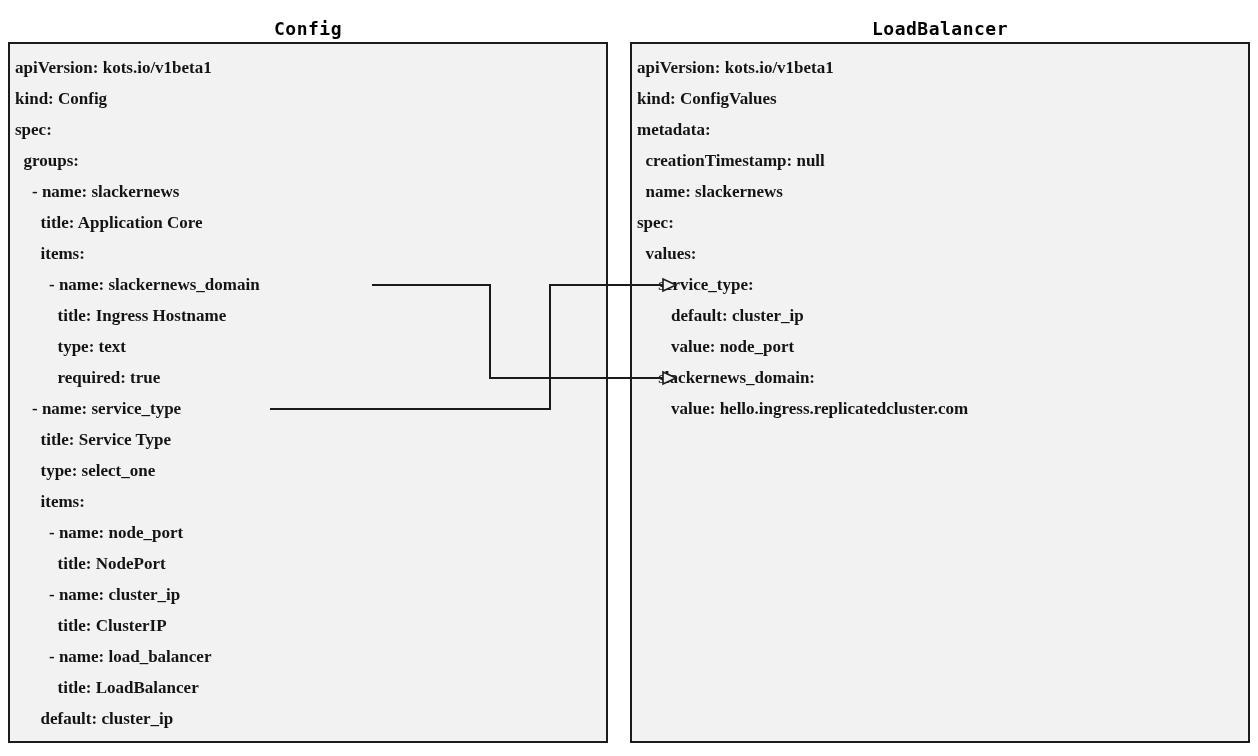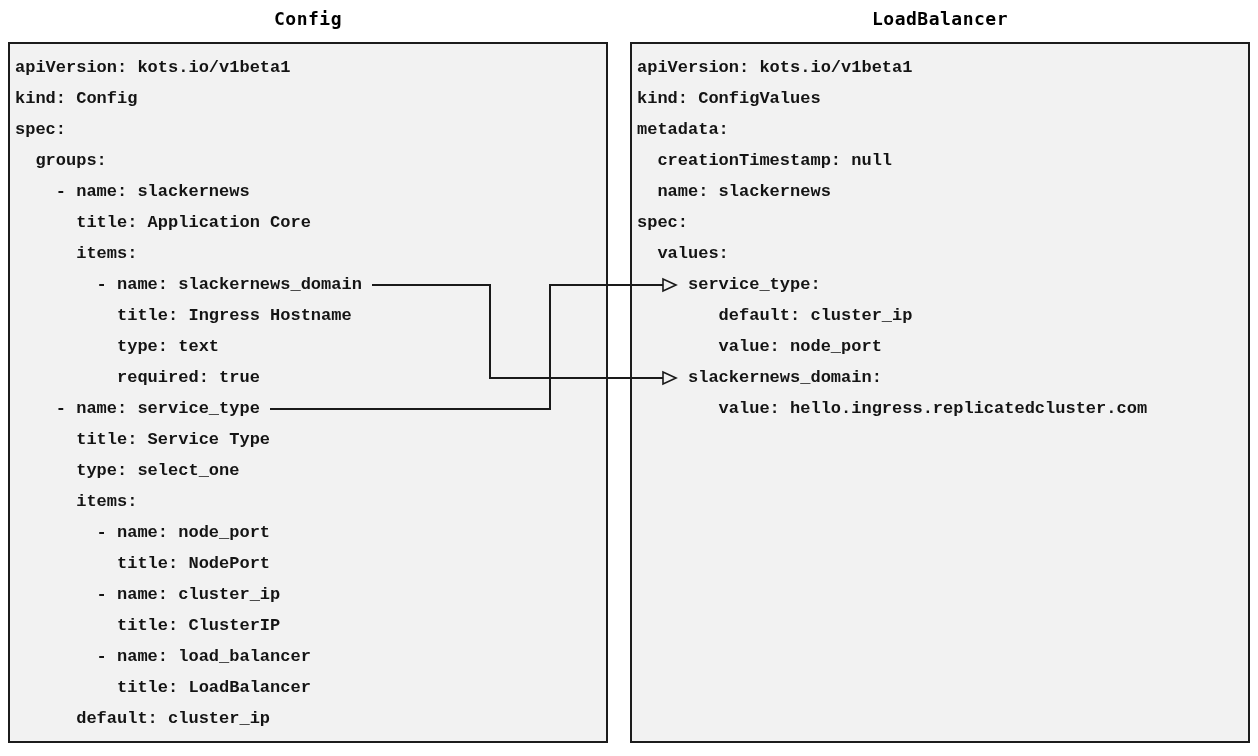--- a/index.html
+++ b/index.html
@@ -10,35 +10,35 @@
     --arrow:#1a1a1a;
   }
   *{margin:0;padding:0;box-sizing:border-box;}
   html,body{background:var(--page-bg);}
   body{
     width:1258px;height:756px;position:relative;overflow:hidden;
     font-family:"DejaVu Sans Mono","Liberation Mono",monospace;
     color:var(--text);
   }
   .panel-title{
-    position:absolute;top:4px;height:30px;line-height:30px;
+    position:absolute;top:14px;height:30px;line-height:30px;
     text-align:center;font-weight:bold;font-size:18px;color:#000;
     letter-spacing:0.5px;
   }
   .title-left{left:8px;width:600px;}
   .title-right{left:630px;width:620px;}
   .panel{
     position:absolute;top:42px;height:701px;
     background:var(--panel-bg);
     border:2px solid var(--panel-border);
   }
   .panel-left{left:8px;width:600px;}
   .panel-right{left:630px;width:620px;}
   .code{
-    font-family:Liberation Mono, monospace;
+    font-family:Liberation Serif, serif;
     font-weight:bold;
     font-size:17px;
     line-height:31px;
     padding:8px 4px 0 5px;
     white-space:pre;
     color:var(--text);
     tab-size:2;
   }
   .arrow-layer{
     position:absolute;left:0;top:0;width:1258px;height:756px;

